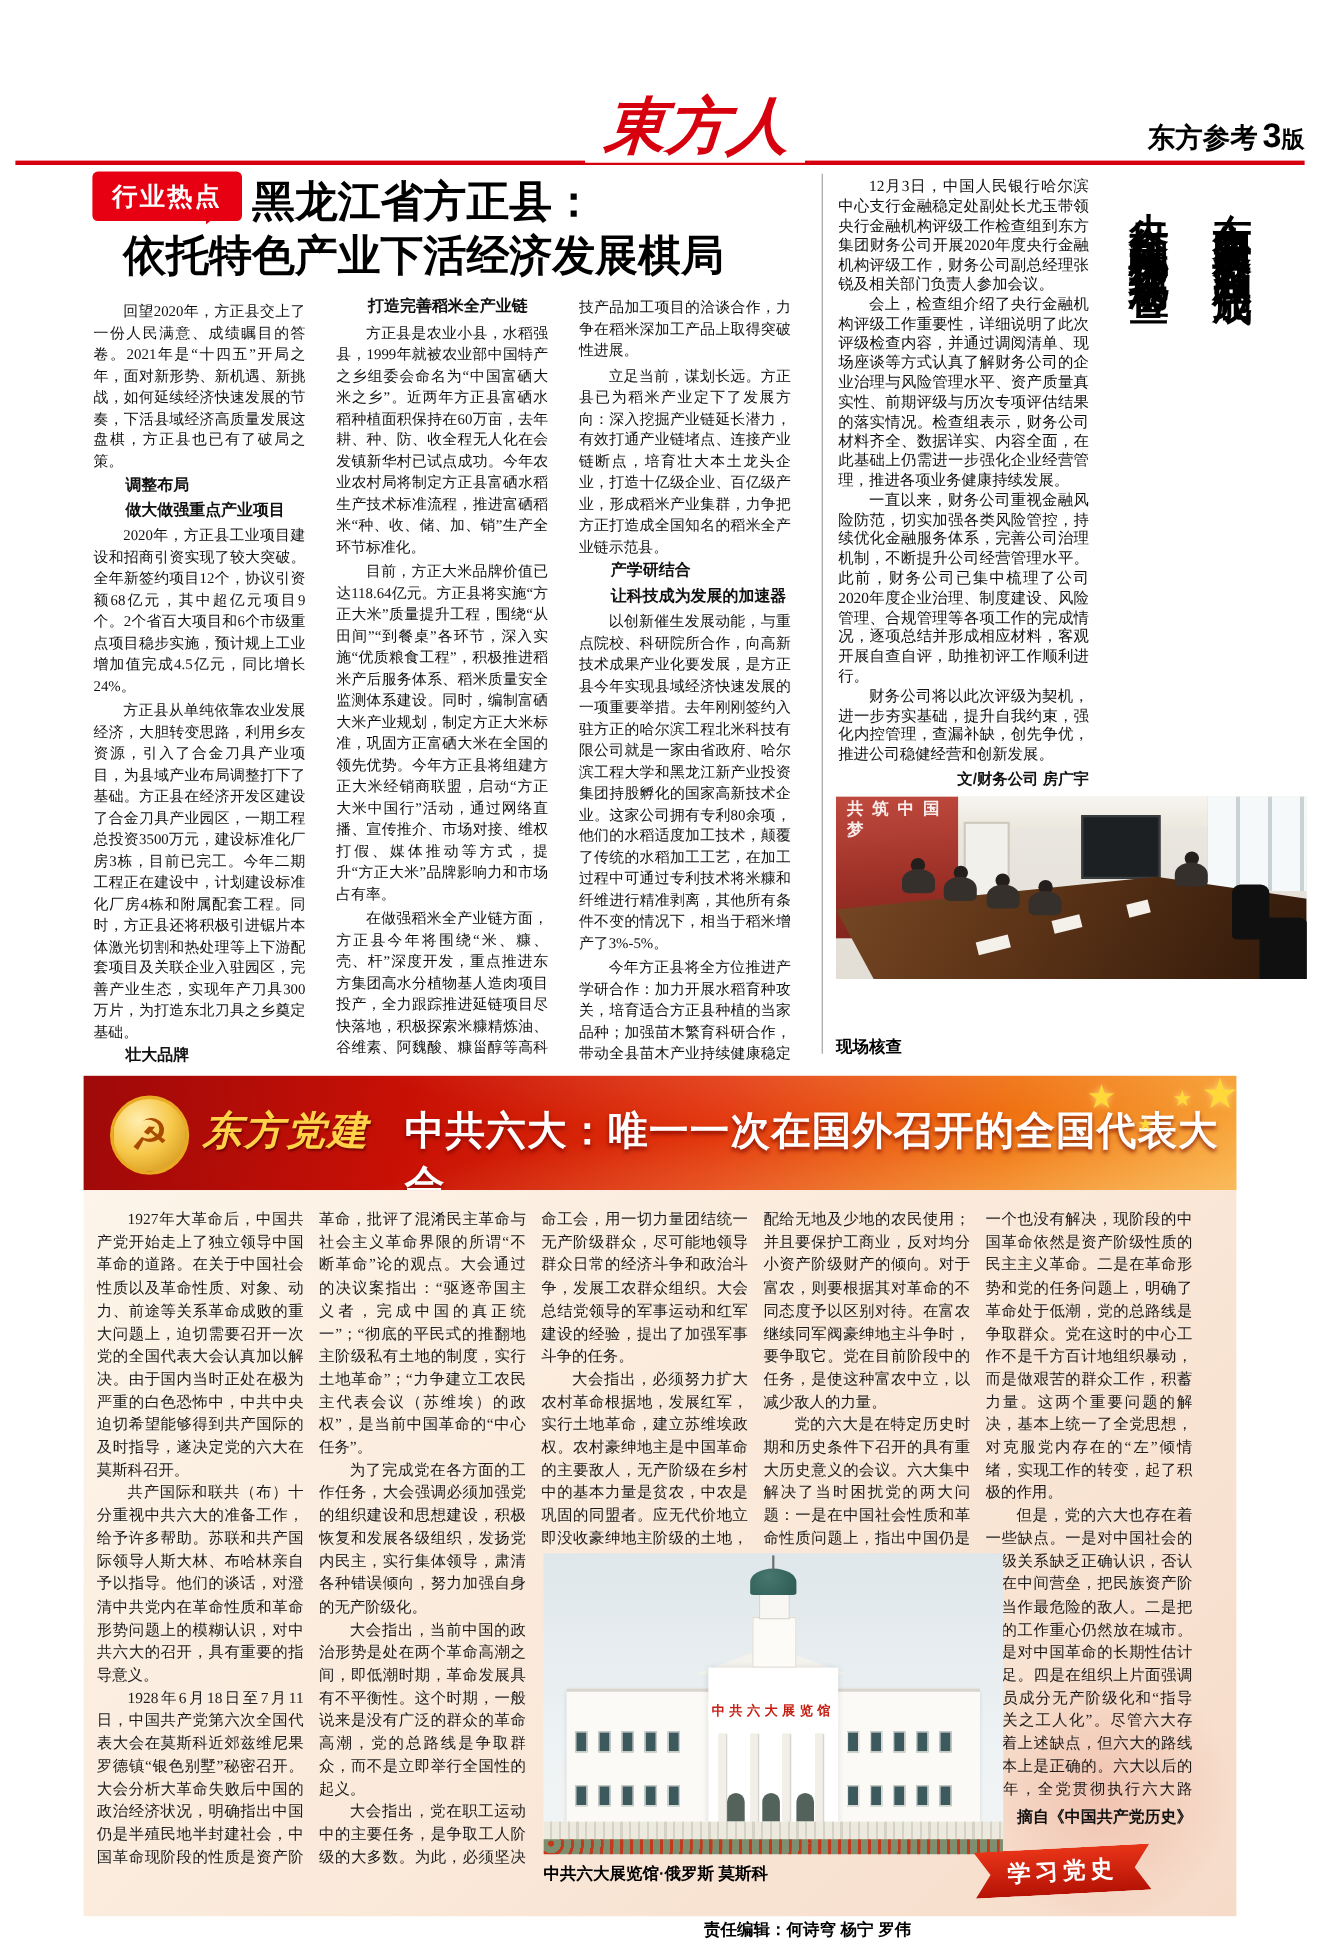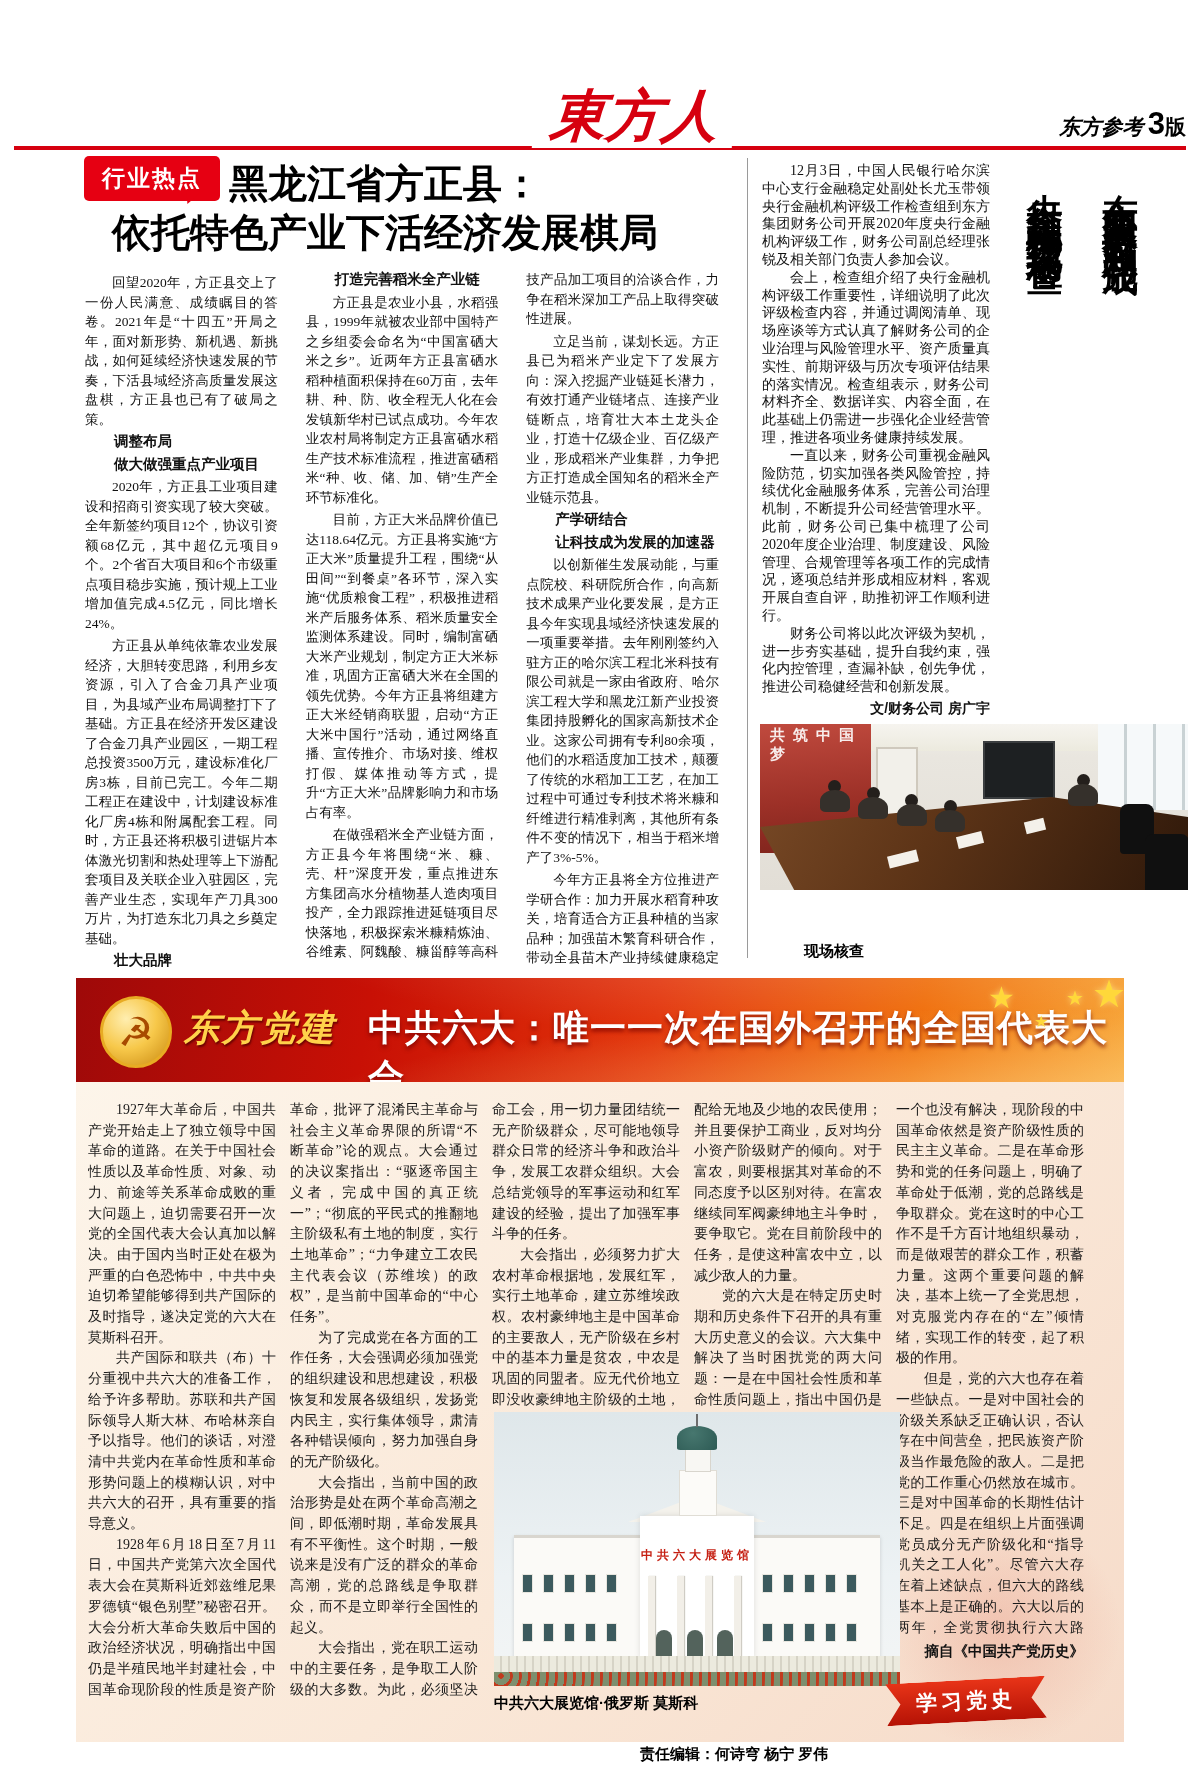--- a/index.html
+++ b/index.html
@@ -7,21 +7,21 @@
        font-family:"Liberation Serif",serif;color:#111;overflow:hidden;}
   .abs{position:absolute;}
 
   
   .head-rule{left:14px;top:146px;width:1172px;height:4px;background:#d6000f;}
   .masthead{left:534px;top:84px;background:#fff;padding:0 16px;z-index:3;
             font-family:"Liberation Serif",serif;font-weight:900;font-style:italic;
             font-size:56px;line-height:64px;color:#d6000f;transform:skewX(-4deg);}
   .edition{left:1010px;top:106px;width:176px;text-align:right;
            font-family:"Liberation Sans",sans-serif;font-weight:900;color:#000;}
-  .edition .ed-name{font-size:21px;font-style:italic;}
+  .edition .ed-name{font-size:25px;}
   .edition .ed-num{font-size:31px;}
   .edition .ed-suf{font-size:21px;}
 
   
   .badge{left:84px;top:156px;background:#e60012;color:#fff;z-index:2;
          font-family:"Liberation Sans",sans-serif;font-weight:900;font-size:23px;
          padding:7px 18px;border-radius:5px;letter-spacing:2px;}
   .badge::after{content:"";position:absolute;right:22px;bottom:-12px;width:0;height:0;
                 border:9px solid transparent;border-top:15px solid #e60012;
                 transform:skewX(-28deg);}
@@ -77,21 +77,21 @@
   .meet .paper{position:absolute;width:26px;height:12px;background:#f4f1ea;
                transform:rotate(-14deg);}
   .person{position:absolute;}
   .person .pb{width:30px;height:22px;border-radius:50% 50% 20% 20%;background:#35302b;}
   .person .ph{width:13px;height:13px;border-radius:50%;background:#241f1c;
               margin:0 auto -3px auto;}
   .chair{position:absolute;background:#101010;border-radius:8px 8px 4px 4px;}
 
   .meet-caption,.bld-caption{font-family:"Liberation Sans",sans-serif;font-weight:900;
                              font-size:15px;color:#000;}
-  .meet-caption{left:804px;top:942px;}
+  .meet-caption{left:760px;top:942px;}
 
   
   .pbanner{left:76px;top:978px;width:1048px;height:104px;overflow:hidden;
            background:
              radial-gradient(ellipse at 96% 130%, rgba(255,225,150,.55), transparent 55%),
              radial-gradient(ellipse at 70% -40%, rgba(255,255,255,.22), transparent 50%),
              linear-gradient(100deg,#9e0909 0%,#c81005 28%,#e23309 55%,#ef6a04 80%,#f7a437 100%);}
   .emblem{position:absolute;left:24px;top:18px;width:66px;height:66px;border-radius:50%;
           background:radial-gradient(circle at 35% 30%,#ffeeb0,#f7c84a 48%,#c9880f);
           border:3px solid #e8ab23;display:flex;align-items:center;justify-content:center;
@@ -111,21 +111,21 @@
   .party-glow{left:860px;top:1520px;width:280px;height:220px;
               background:radial-gradient(circle,rgba(205,45,20,.16),transparent 68%);}
   .pcol{position:absolute;width:188px;overflow:hidden;text-align:justify;
         font-size:14px;line-height:20.7px;color:#1a1a1a;}
   .pcol p{margin:0;}
   .party-credit{left:896px;top:1642px;width:188px;text-align:right;
                 font-family:"Liberation Sans",sans-serif;font-weight:900;font-size:14.5px;}
 
   
   .bld{left:494px;top:1412px;width:406px;height:274px;overflow:hidden;
-       background:linear-gradient(#dfe7ea 0%,#edf2f4 60%,#f3f5f5 100%);}
+       background:linear-gradient(#dfe7ea 0%,#edf2f4 60%,#f3f5f5 100%);padding-left:12px;}
   .bld .main{position:absolute;left:5%;bottom:10%;width:90%;height:44%;
              background:#fbfaf7;border-top:3px solid #d9d6cf;box-shadow:0 2px 4px rgba(0,0,0,.15);}
   .bwrow{position:absolute;display:flex;gap:10px;}
   .bwin{width:9px;height:17px;background:#3c5a5e;border:1px solid #e8e6df;}
   .bld .porch{position:absolute;left:36%;bottom:10%;width:28%;height:52%;background:#ffffff;
               box-shadow:0 0 6px rgba(0,0,0,.12);}
   .bld .pediment{position:absolute;left:33%;bottom:60%;width:0;height:0;
                  border-left:69px solid transparent;border-right:69px solid transparent;
                  border-bottom:26px solid #f4f2ec;}
   .bld .sign{position:absolute;left:36%;bottom:44%;width:28%;text-align:center;

